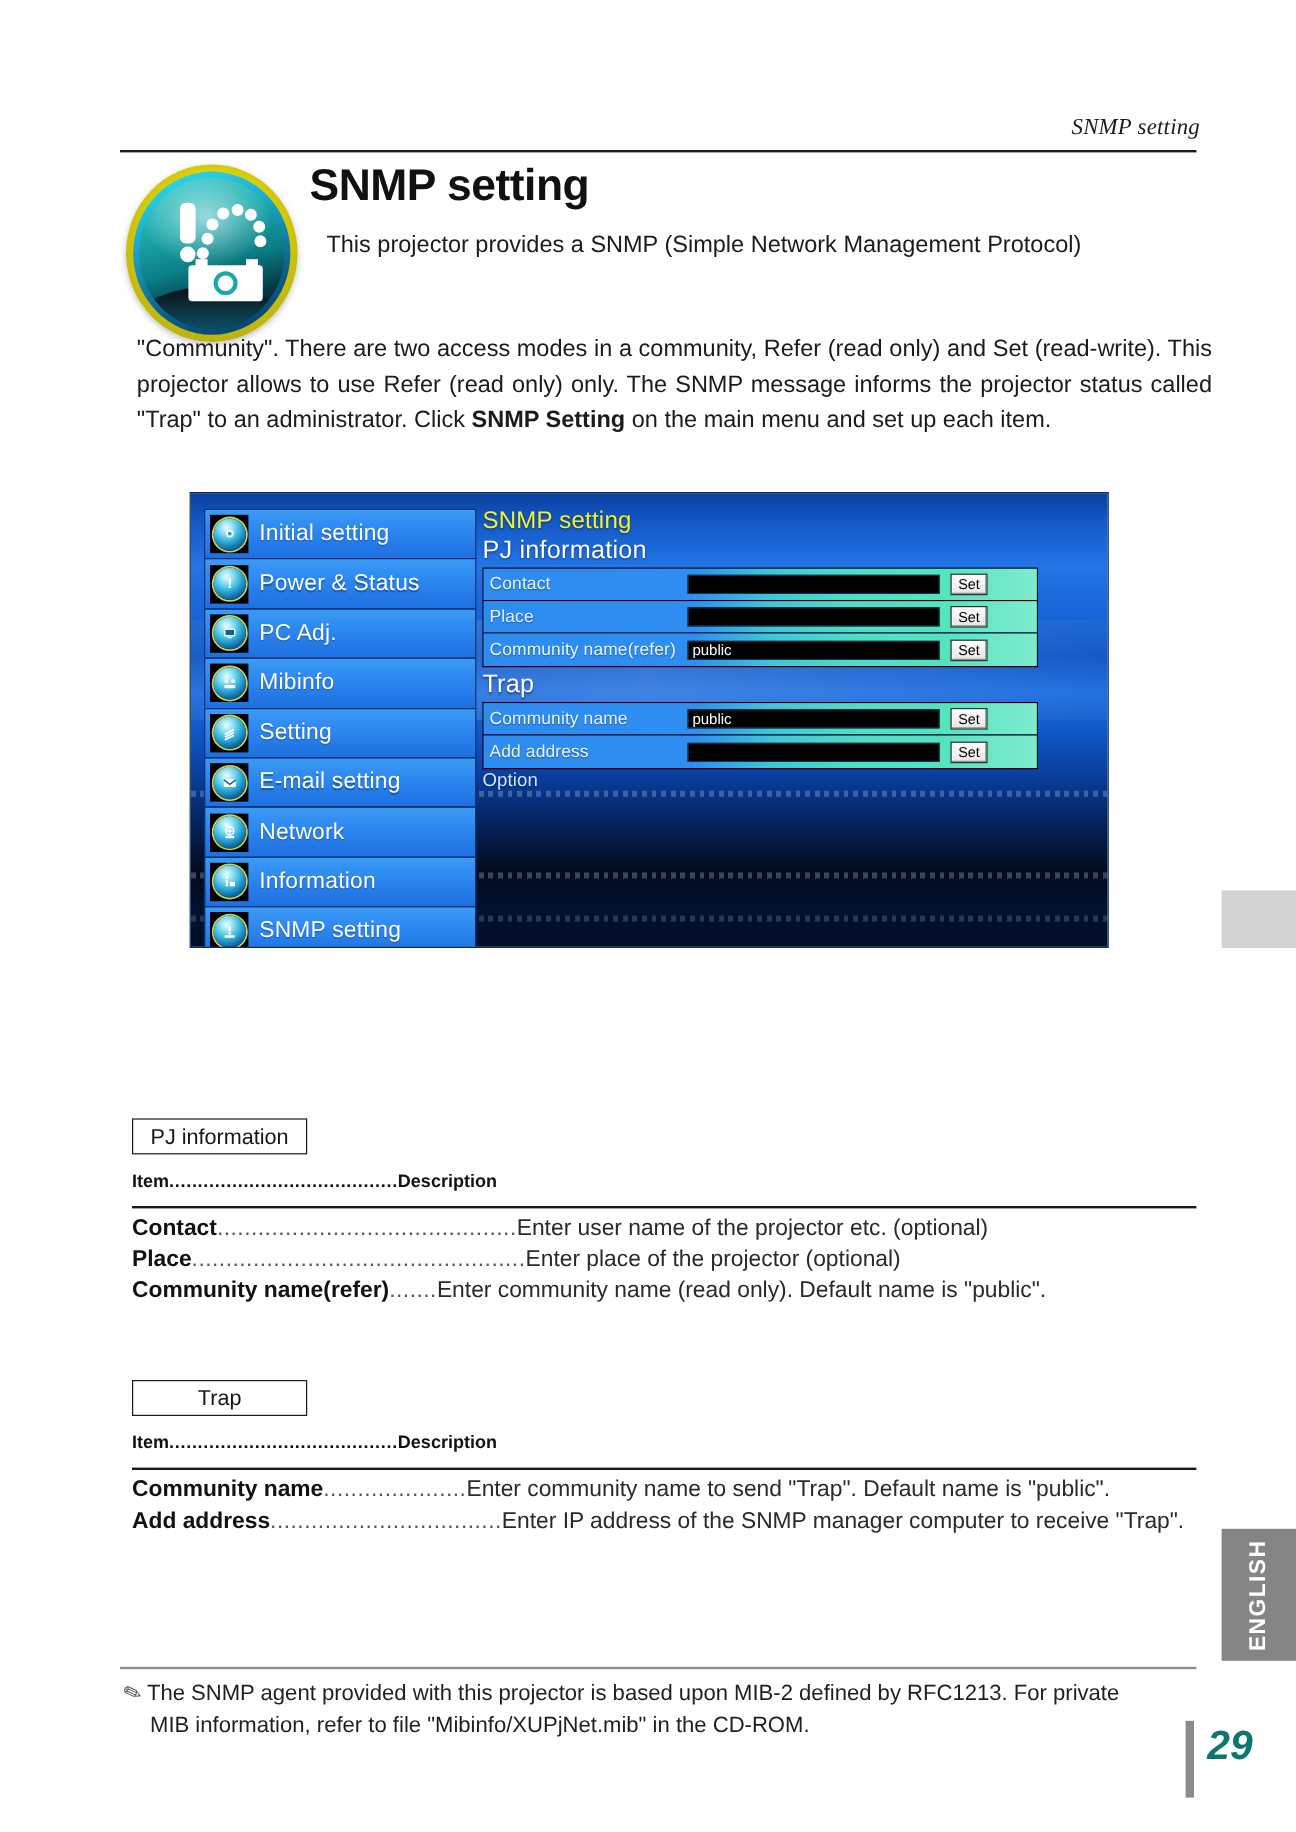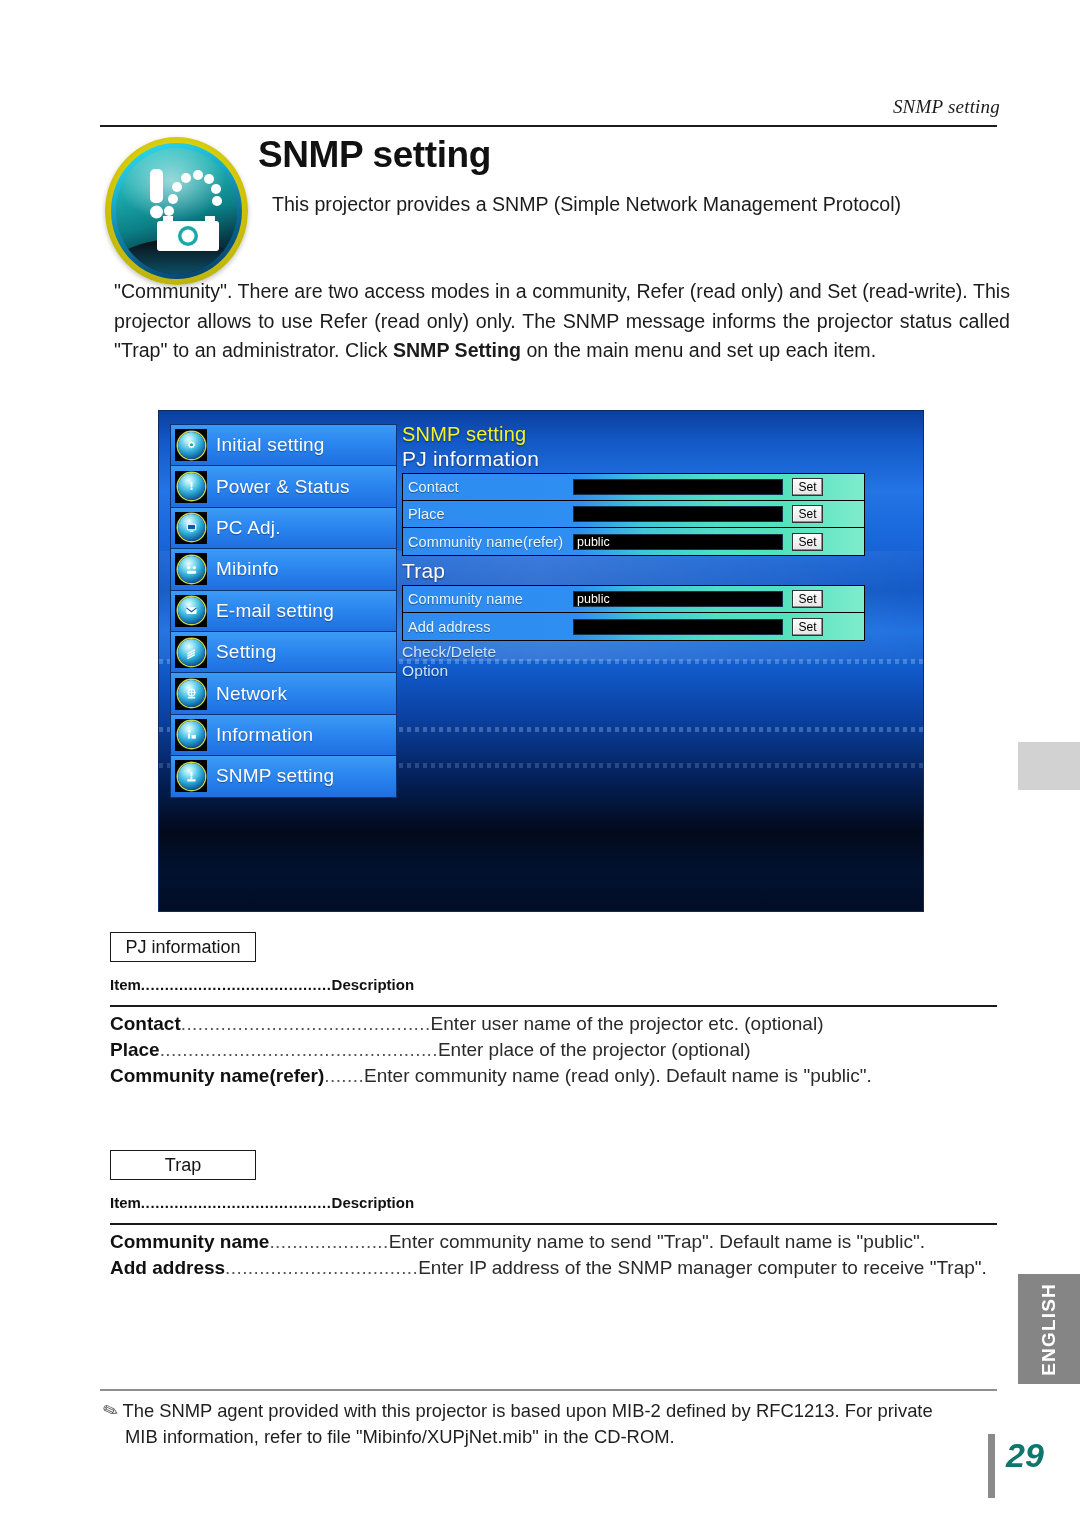--- a/index.html
+++ b/index.html
@@ -81,21 +81,21 @@
     text-align: justify;
     color: #1b1b1b;
   }
   .intro .w2 { position: absolute; left: -158px; top: 87px; width: 896px; }
   .intro b { font-weight: bold; }
 
   
   .shot {
     position: absolute;
     left: 158px; top: 410px;
-    width: 766px; height: 502px;
+    width: 766px; height: 380px;
     background:
       linear-gradient(180deg,
         #0a3f9e 0%, #1358c6 6%, #2474e6 16%, #1765d8 27%,
         #0d55c4 36%, #1a6de0 44%, #1059c8 52%,
         #0a3f9e 62%, #041f55 74%, #020a1c 84%, #01122f 92%, #020d26 100%);
     border: 1px solid #0b2d64;
     overflow: hidden;
   }
   .shot::before {
     content: "";
@@ -400,39 +400,39 @@
             </svg>
       </span>
         </span>
       <span class="lbl">Mibinfo</span>
     </div>
 
     <div class="side-item">
       <span class="ico">
           <span class="orb">
         <svg width="15" height="15" viewBox="0 0 16 16">
-              <rect x="2.6" y="4.6" width="10.8" height="7" rx="1" fill="#fff"></rect>
-              <path d="M2.6 5.2l5.4 4 5.4-4" stroke="#0c5e9e" stroke-width="1.3" fill="none"></path>
-            </svg>
-      </span>
-        </span>
-      <span class="lbl">E-mail setting</span>
-    </div>
-
-    <div class="side-item">
-      <span class="ico">
-          <span class="orb">
-        <svg width="15" height="15" viewBox="0 0 16 16">
               <rect x="3" y="9" width="9" height="1.6" fill="#fff" transform="rotate(-28 8 9.8)"></rect>
               <rect x="3" y="6.4" width="9" height="1.6" fill="#fff" transform="rotate(-28 8 7.2)"></rect>
               <rect x="3" y="11.4" width="9" height="1.6" fill="#fff" transform="rotate(-28 8 12.2)"></rect>
             </svg>
       </span>
         </span>
       <span class="lbl">Setting</span>
+    </div>
+
+    <div class="side-item">
+      <span class="ico">
+          <span class="orb">
+        <svg width="15" height="15" viewBox="0 0 16 16">
+              <rect x="2.6" y="4.6" width="10.8" height="7" rx="1" fill="#fff"></rect>
+              <path d="M2.6 5.2l5.4 4 5.4-4" stroke="#0c5e9e" stroke-width="1.3" fill="none"></path>
+            </svg>
+      </span>
+        </span>
+      <span class="lbl">E-mail setting</span>
     </div>
 
     <div class="side-item">
       <span class="ico">
           <span class="orb">
         <svg width="15" height="15" viewBox="0 0 16 16">
               <circle cx="8" cy="7" r="3.6" fill="none" stroke="#fff" stroke-width="1.3"></circle>
               <path d="M8 3.4v7.2M4.4 7h7.2" stroke="#fff" stroke-width="1"></path>
               <rect x="4" y="11.4" width="8" height="2" rx="0.6" fill="#fff"></rect>
             </svg>
@@ -497,21 +497,20 @@
         <span class="fld">public</span>
         <span class="setbtn">Set</span>
       </div>
       <div class="row">
         <span class="rlbl">Add address</span>
         <span class="fld"></span>
         <span class="setbtn">Set</span>
       </div>
     </div>
 
-    <div class="link" style="margin-top:1px">Check/Delete</div>
     <div class="link">Option</div>
   </div>
 </div>
 
 <div class="tagbox" style="left:110px; top:932px; width:146px;">PJ information</div>
 <div class="thead" style="left:110px; top:976px;"><span>Item</span><span class="dots">........................................</span><span>Description</span></div>
 <div class="trule" style="left:110px; top:1005px; width:887px;"></div>
 
 <div class="trow" style="left:110px; top:1011px;"><span class="item">Contact</span><span class="dots">............................................</span><span class="desc">Enter user name of the projector etc. (optional)</span></div>
 <div class="trow" style="left:110px; top:1037px;"><span class="item">Place</span><span class="dots">.................................................</span><span class="desc">Enter place of the projector (optional)</span></div>

